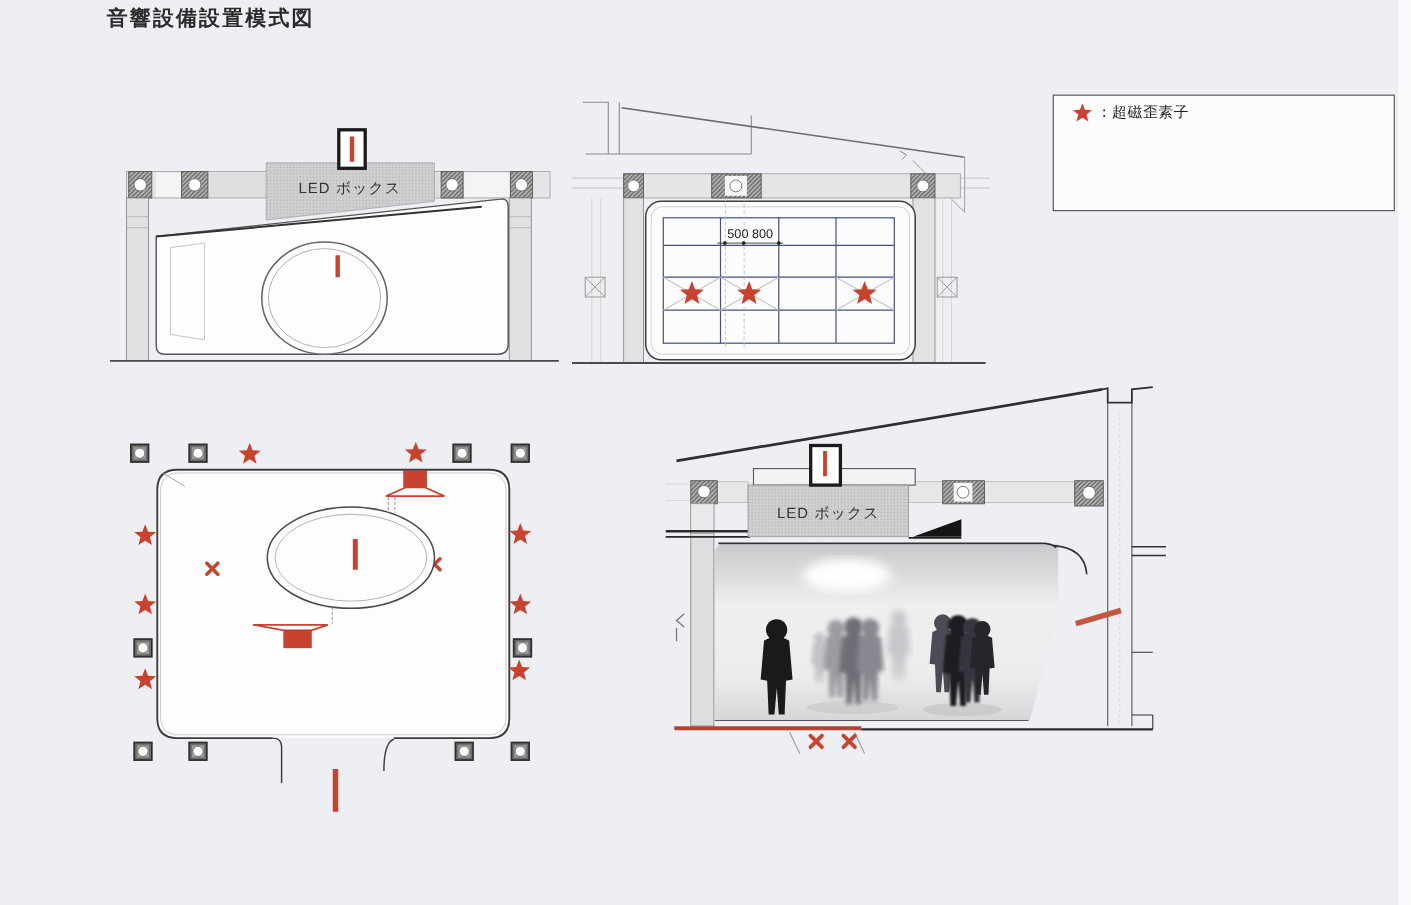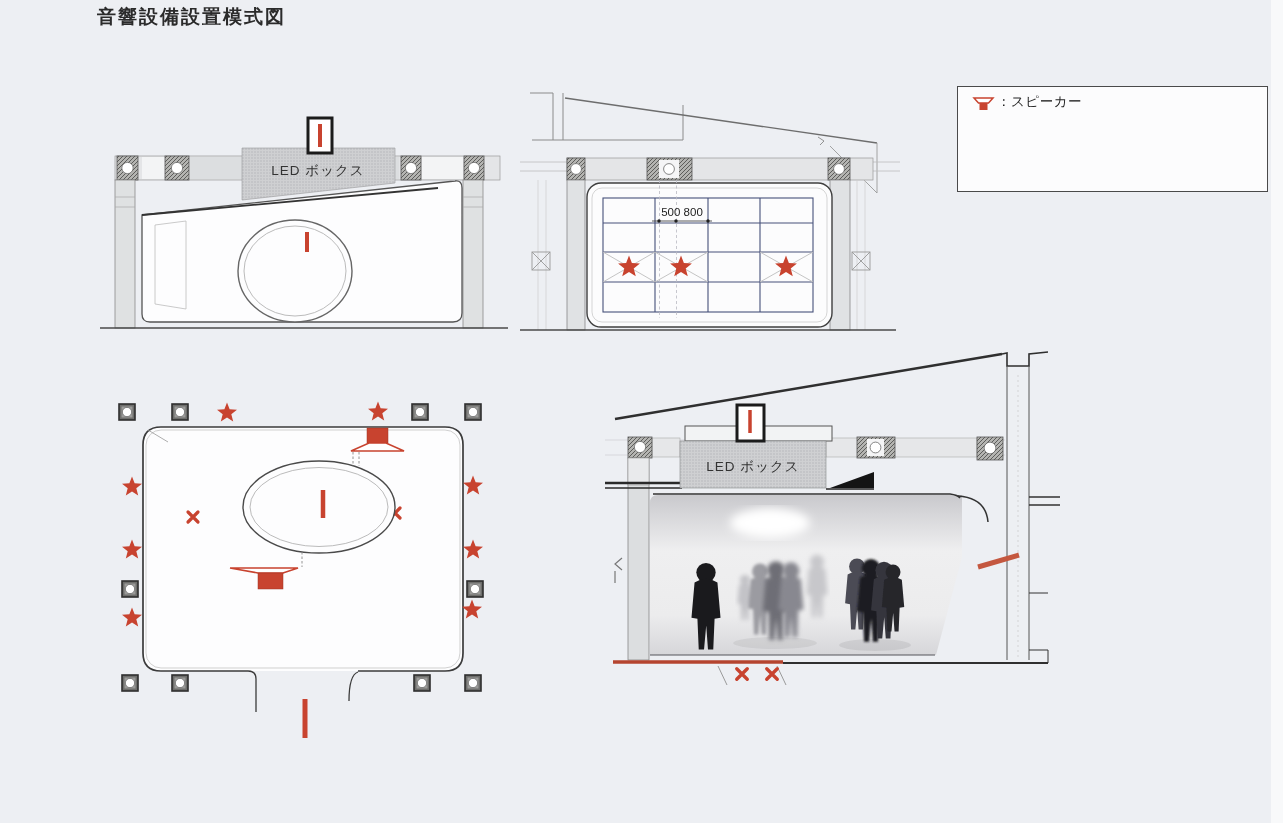--- a/index.html
+++ b/index.html
@@ -67,26 +67,25 @@
     </defs>
   </svg>
 
   <div class="right-strip"></div>
 
   <div class="title">音響設備設置模式図</div>
 
   <div class="legend">
     <div class="legend-row">
       <span class="legend-icon">
-        <svg width="24" height="22">
-          <path d="M2,7 L21,7 L16.5,12 L6.5,12 Z" fill="#fff" stroke="#c8432f" stroke-width="1.5"></path>
-          <rect x="7.5" y="12" width="8" height="7" fill="#c8432f"></rect>
-        </svg>
+        <svg width="22" height="22">
+            <use href="#star" transform="translate(11,12) scale(0.92)" fill="#c8432f"></use>
+          </svg>
       </span>
-      <span class="legend-label">：スピーカー</span>
+      <span class="legend-label">：超磁歪素子</span>
     </div>
   </div>
 
   <svg class="dwg" style="left:98px;top:85px" width="412" height="250" viewBox="0 0 412 250">
 
     <g>
       <rect x="17" y="71" width="385" height="24" fill="#e4e5e7" stroke="#9a9a9a" stroke-width="0.7"></rect>
       <rect x="44" y="72" width="23" height="22" fill="#f3f4f5"></rect>
       <rect x="92" y="72" width="209" height="22" fill="#dcdee0"></rect>
       <rect x="324" y="72" width="41" height="22" fill="#f3f4f5"></rect>

